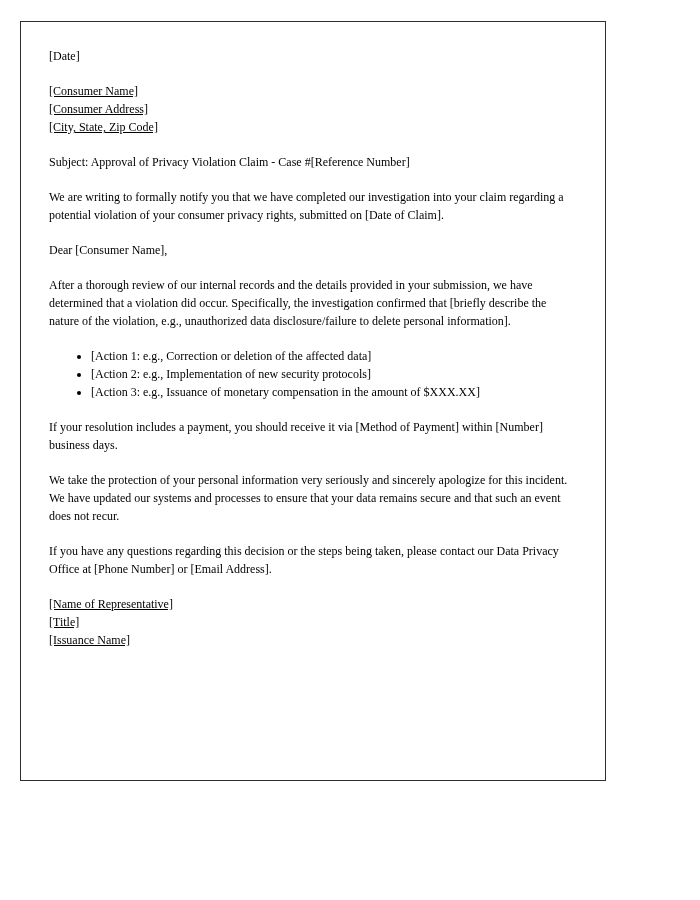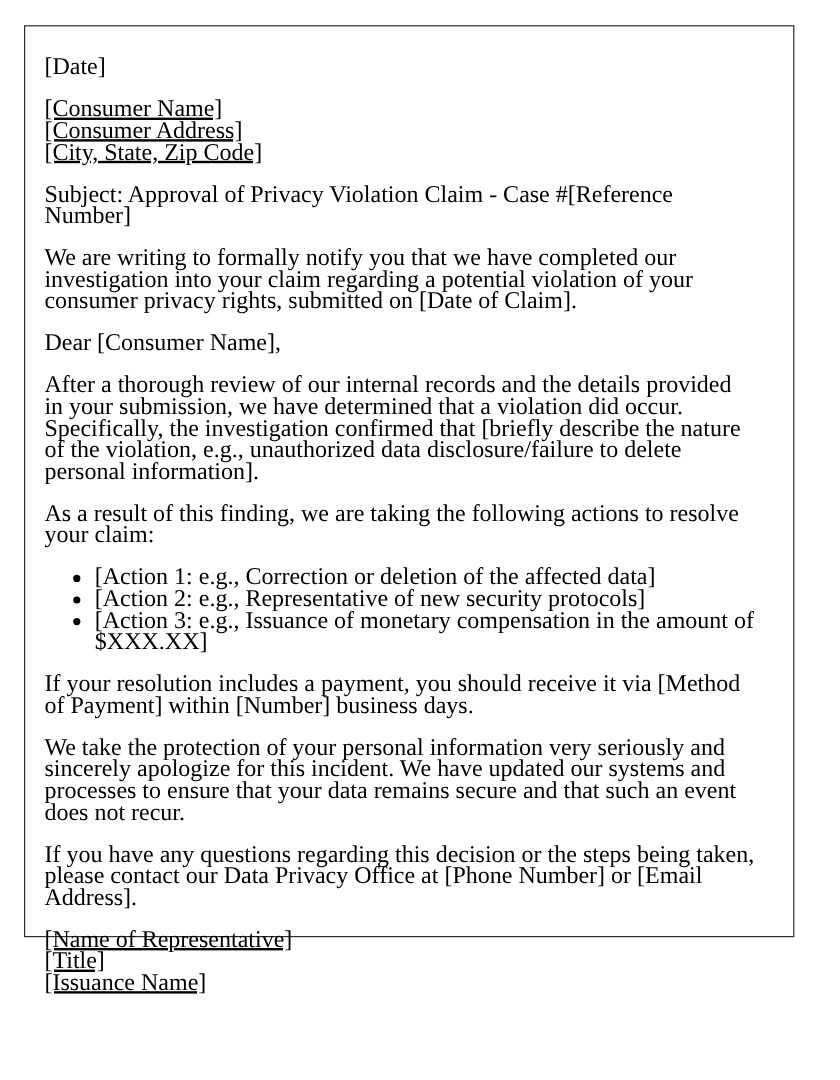--- a/index.html
+++ b/index.html
@@ -11,26 +11,26 @@
     width: 700px;
     height: 900px;
     font-family: "Liberation Serif", "DejaVu Serif", serif;
     color: #000000;
   }
   .letter-page {
     box-sizing: border-box;
     position: absolute;
     left: 20px;
     top: 21px;
-    width: 642px;
+    width: 586px;
     height: 760px;
     background: #ffffff;
     border: 1px solid #2e2e2e;
-    padding: 25px 32px 24px 16px;
-    font-size: 20px;
+    padding: 25px 32px 24px 28px;
+    font-size: 12px;
     line-height: 18px;
   }
   .block {
     margin: 0 0 17px 0;
   }
   .block:last-child {
     margin-bottom: 0;
   }
   .line {
     margin: 0;
@@ -60,25 +60,24 @@
   </div>
 
   <p class="block">Subject: Approval of Privacy Violation Claim - Case #[Reference Number]</p>
 
   <p class="block">We are writing to formally notify you that we have completed our investigation into your claim regarding a potential violation of your consumer privacy rights, submitted on [Date of Claim].</p>
 
   <p class="block">Dear [Consumer Name],</p>
 
   <p class="block">After a thorough review of our internal records and the details provided in your submission, we have determined that a violation did occur. Specifically, the investigation confirmed that [briefly describe the nature of the violation, e.g., unauthorized data disclosure/failure to delete personal information].</p>
 
-  <p class="block">As a result of this finding, we are taking the following actions to resolve your claim:</p>
 
   <ul class="action-list">
     <li>[Action 1: e.g., Correction or deletion of the affected data]</li>
-    <li>[Action 2: e.g., Representative of new security protocols]</li>
+    <li>[Action 2: e.g., Implementation of new security protocols]</li>
     <li>[Action 3: e.g., Issuance of monetary compensation in the amount of $XXX.XX]</li>
   </ul>
 
   <p class="block">If your resolution includes a payment, you should receive it via [Method of Payment] within [Number] business days.</p>
 
   <p class="block">We take the protection of your personal information very seriously and sincerely apologize for this incident. We have updated our systems and processes to ensure that your data remains secure and that such an event does not recur.</p>
 
   <p class="block">If you have any questions regarding this decision or the steps being taken, please contact our Data Privacy Office at [Phone Number] or [Email Address].</p>
 
 

